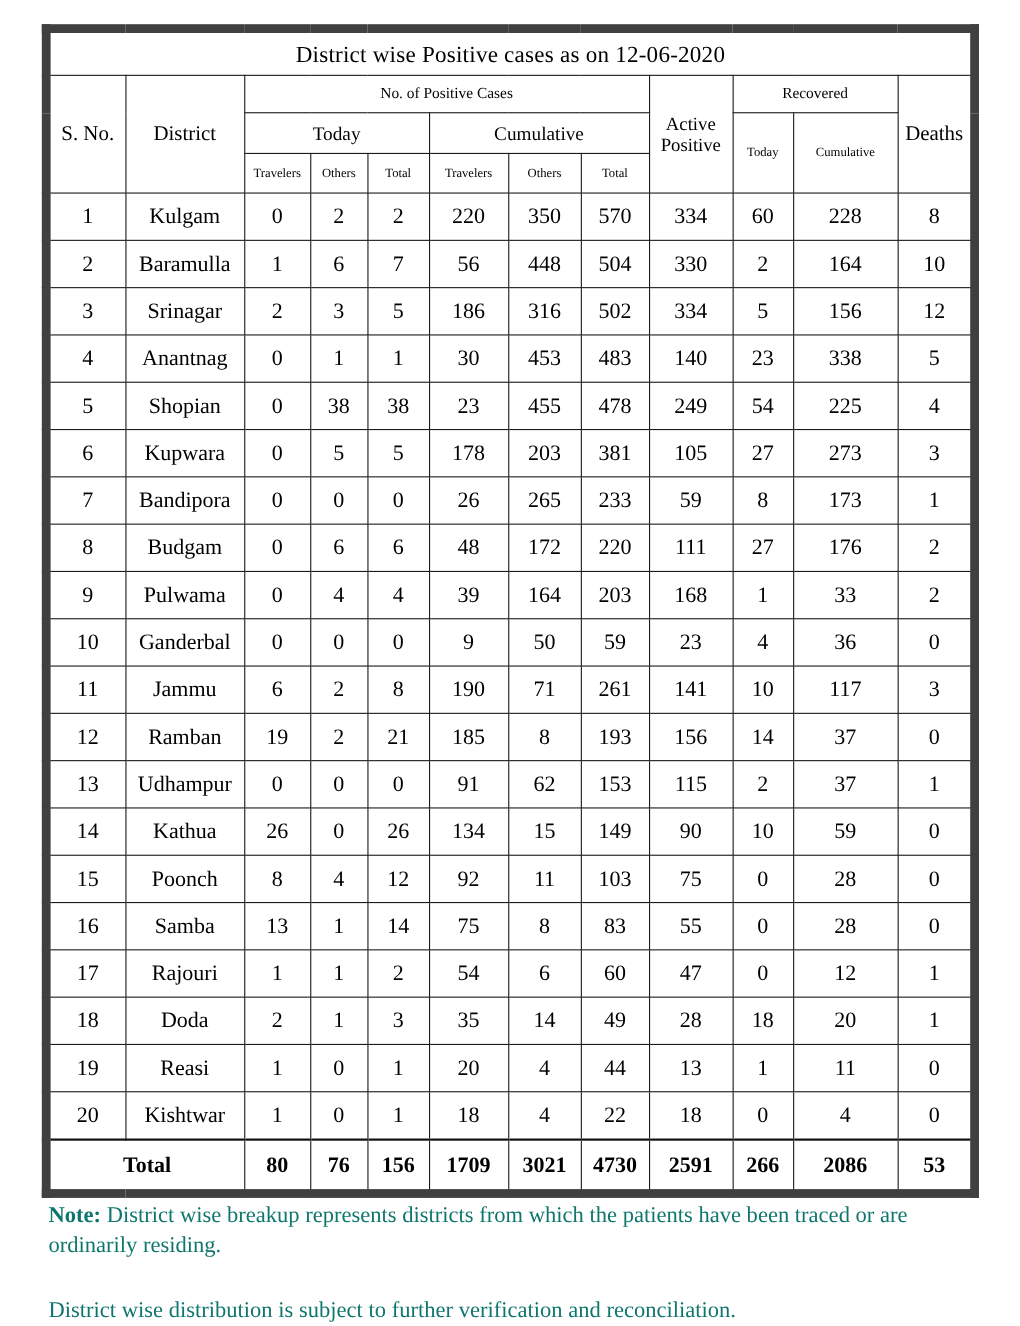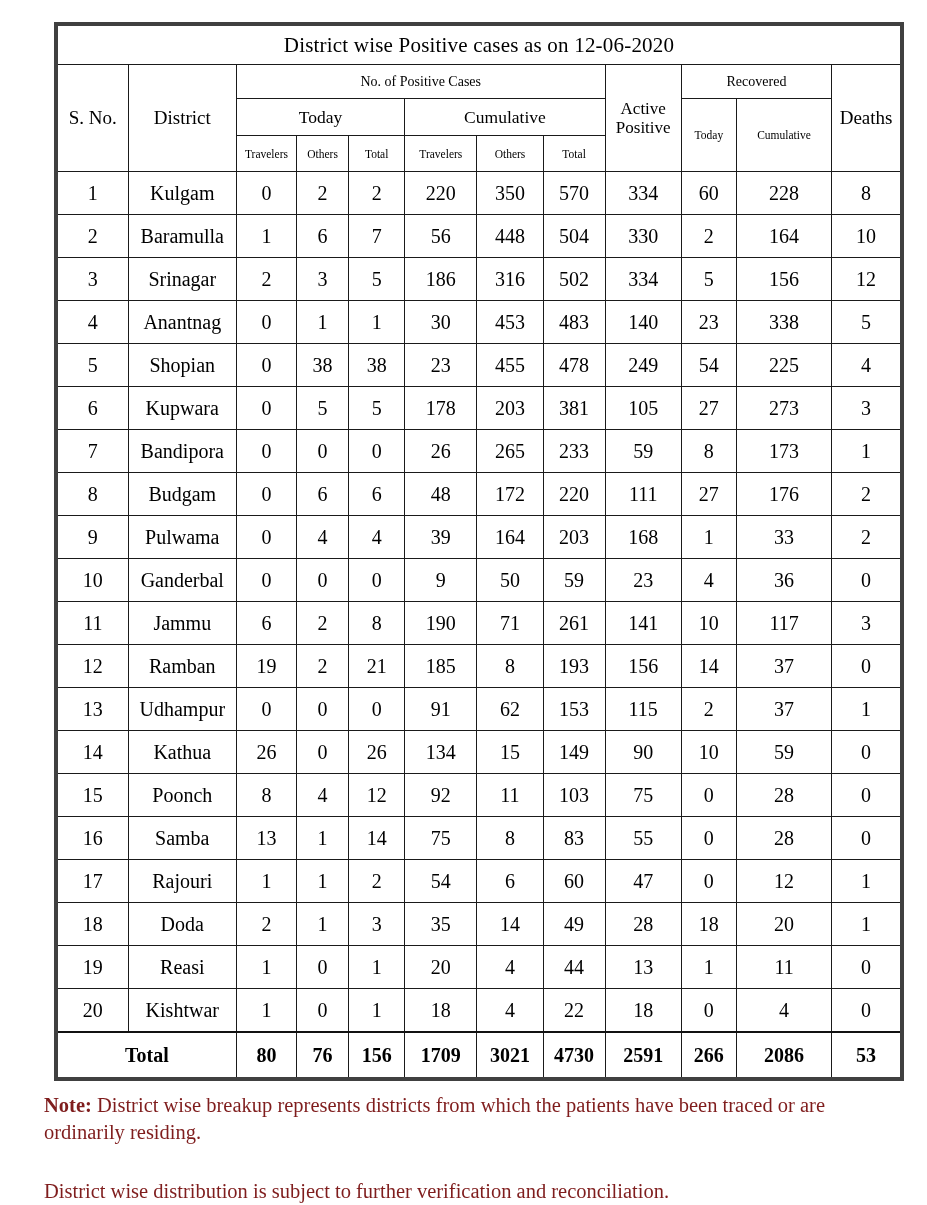--- a/index.html
+++ b/index.html
@@ -32,22 +32,21 @@
   table.report td, table.report th {
     border: 1px solid #1a1a1a;
     text-align: center;
     vertical-align: middle;
     padding: 0;
     font-weight: normal;
     color: #000;
   }
   
   table.report {
-    border: 4px solid #404040;
-    margin-left: 16px;
+    border: 8px solid #404040;
   }
   .title-cell {
     height: 38px;
     font-size: 21px;
     font-weight: bold;
     letter-spacing: 0.2px;
   }
   .grp-head {
     font-size: 14px;
     font-weight: bold;
@@ -96,21 +95,21 @@
     font-size: 20px;
     font-weight: bold;
   }
   .note {
     position: absolute;
     left: 44px;
     top: 1092px;
     width: 852px;
     font-size: 20.5px;
     line-height: 1.32;
-    color: #7f1d1d;
+    color: #0f766e;
   }
   .note b { font-weight: bold; }
   .note-line2 { display: block; margin-top: 32px; }
 </style>
 </head>
 <body>
 
 <div class="page">
 
   <table class="report">

